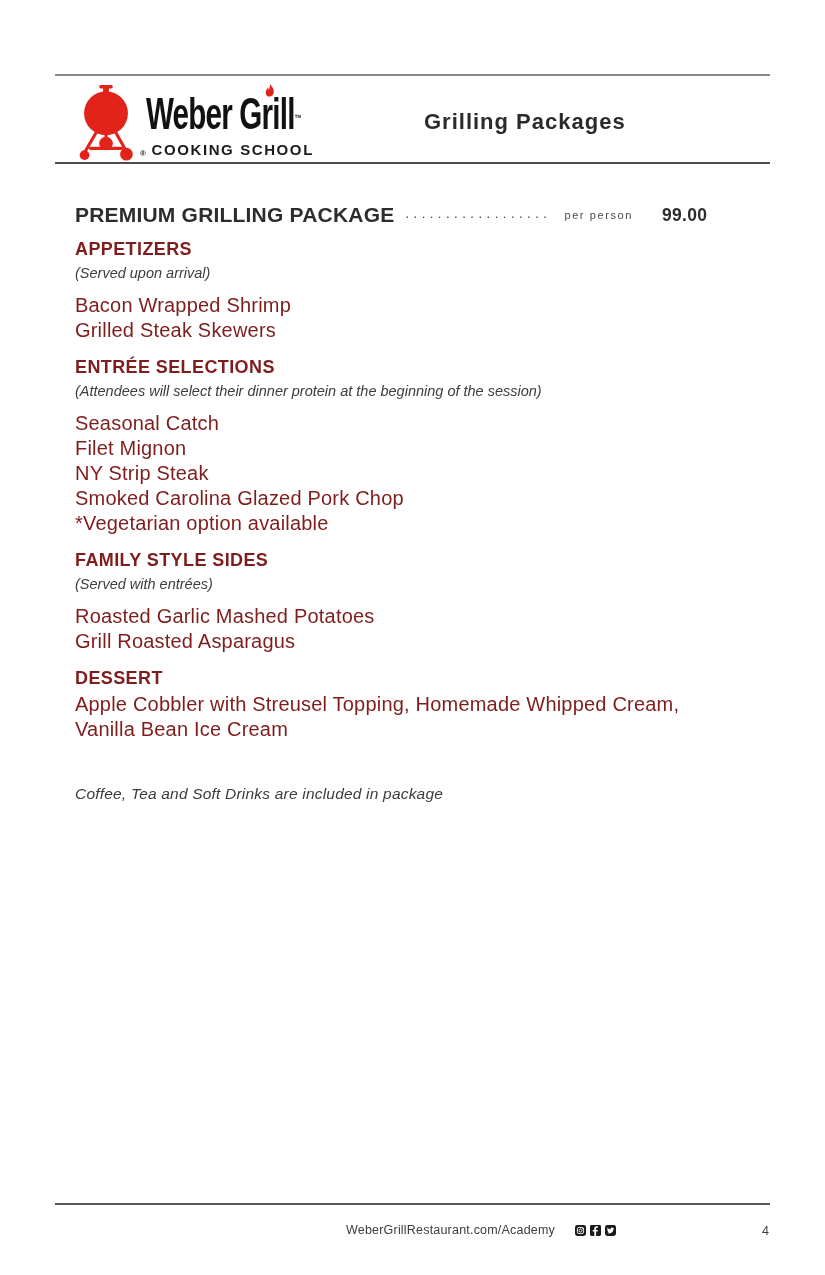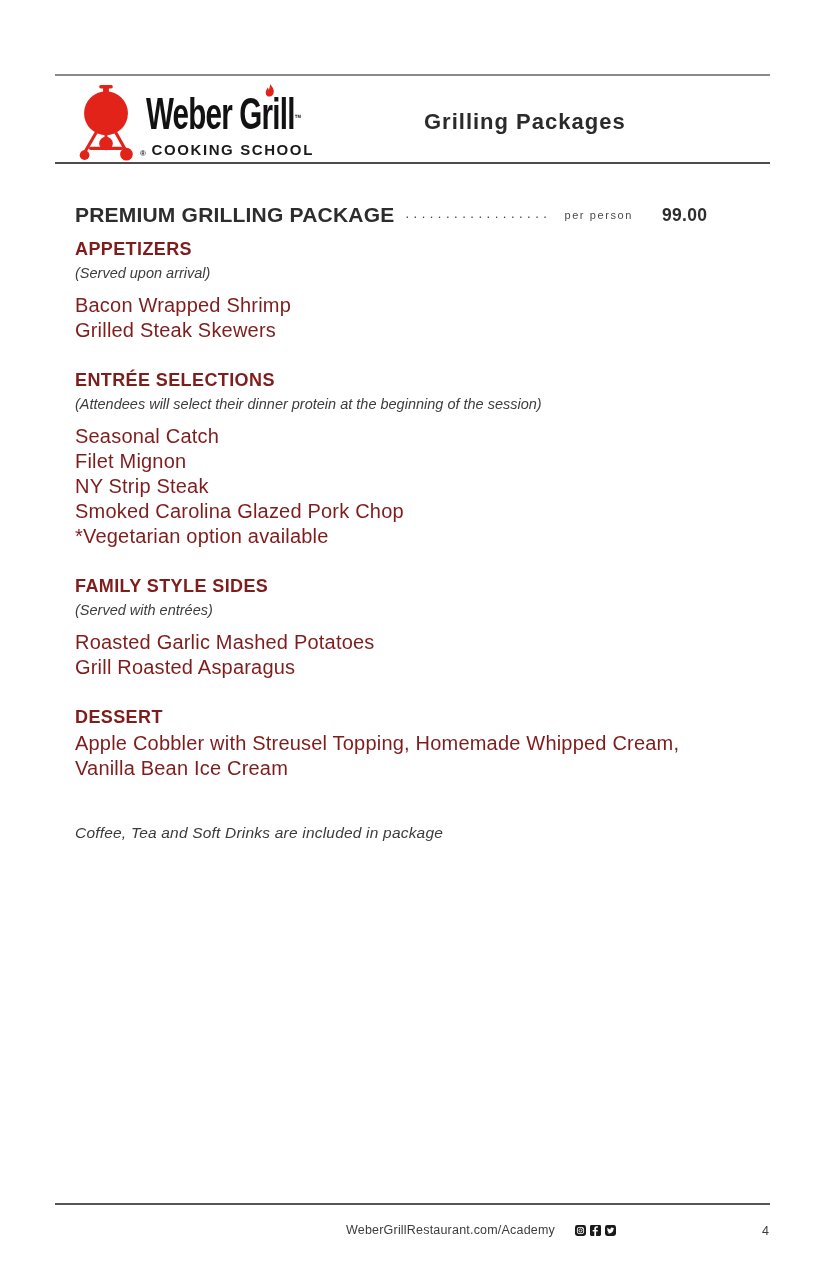--- a/index.html
+++ b/index.html
@@ -59,21 +59,21 @@
   }
 
   
   .menu { position: absolute; left: 75px; top: 203px; width: 670px; color: #4c4c4c; }
   .package-line { display: flex; align-items: center; white-space: nowrap; }
   .pkg-name { font-size: 21px; font-weight: bold; letter-spacing: 0.2px; color: #2d2d2d; }
   .pkg-dots { margin-left: 11px; font-size: 13px; letter-spacing: 4.5px; color: #3f3f3f; position: relative; top: -2px; }
   .pkg-unit { margin-left: 13px; font-size: 11px; letter-spacing: 1.6px; color: #4a4a4a; }
   .pkg-price { margin-left: 29px; font-size: 17.5px; letter-spacing: 0.3px; color: #2d2d2d; font-weight: bold; }
 
-  .section { margin-top: 26px; }
+  .section { margin-top: 13px; }
   .section-heading {
     font-size: 18px;
     font-weight: bold;
     letter-spacing: 0.4px;
     color: #7f1d1d;
     line-height: 22px;
   }
   .section-note {
     font-style: italic;
     font-size: 14.5px;

